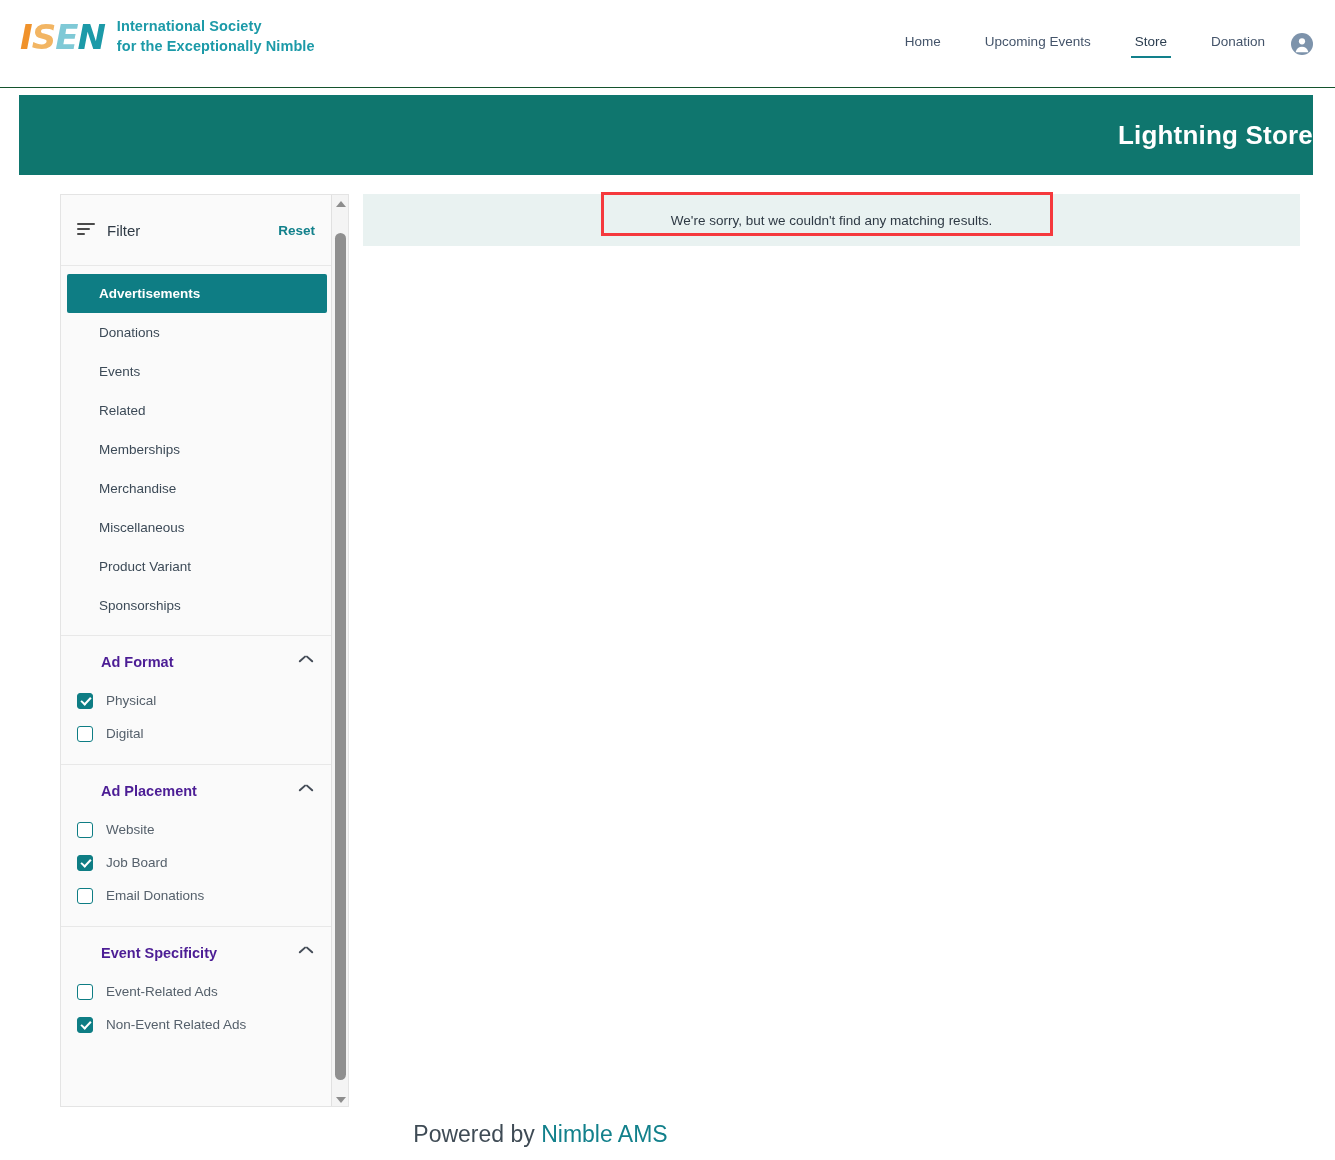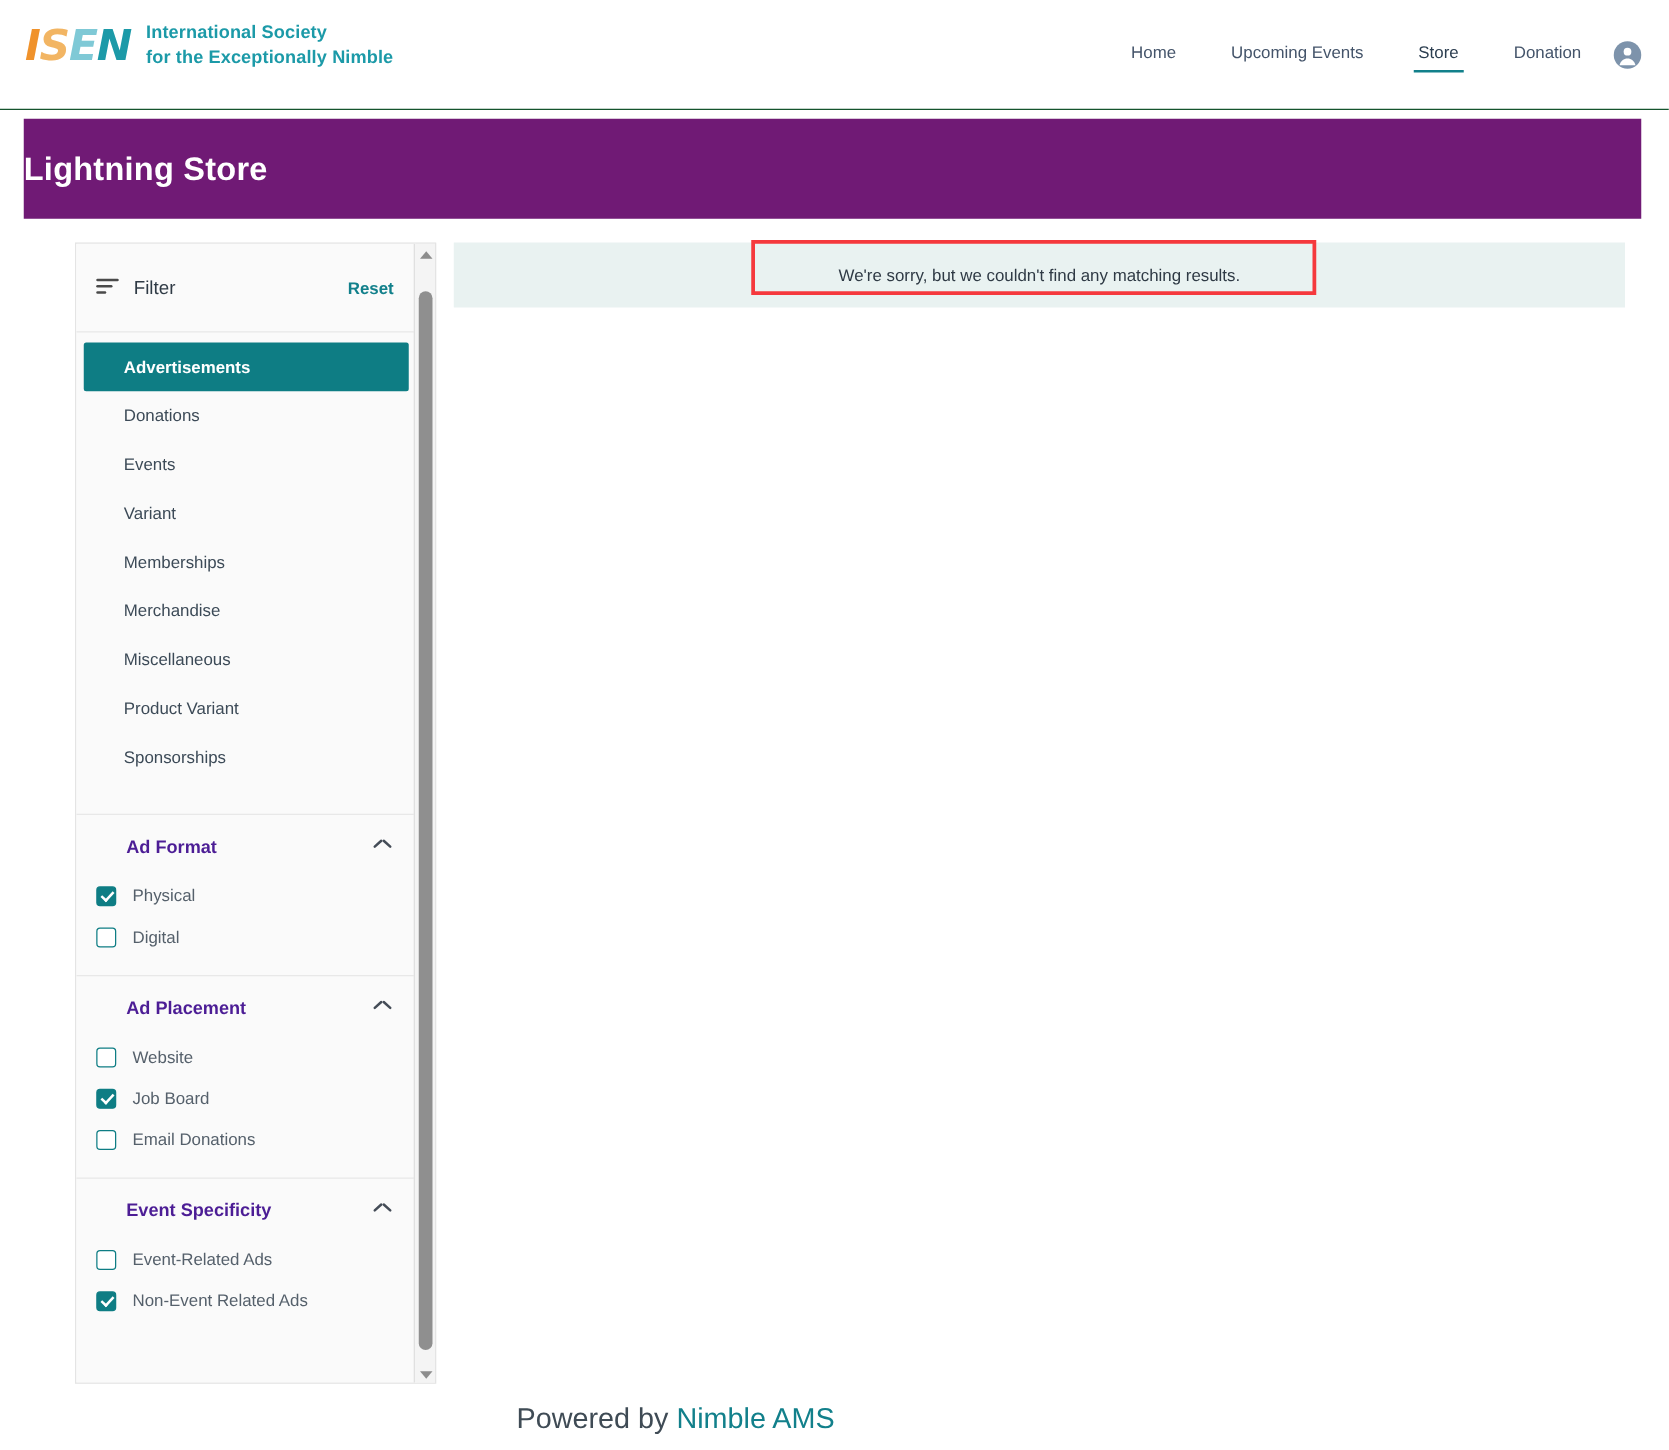--- a/index.html
+++ b/index.html
@@ -58,22 +58,22 @@
   }
   .avatar {
     position: absolute; right: 21px; top: 32px;
     width: 24px; height: 24px;
   }
 
   
   .banner {
     position: absolute; left: 19px; top: 95px;
     width: 1294px; height: 80px;
-    background: #701a75;
-    display: flex; align-items: center; justify-content: flex-start;
+    background: #0f766e;
+    display: flex; align-items: center; justify-content: flex-end;
   }
   .banner h1 {
     margin: 0; color: #ffffff;
     font-size: 26px; font-weight: bold;
     letter-spacing: .2px;
   }
 
   
   .content { position: absolute; left: 0; top: 175px; width: 1335px; height: 930px; }
 
@@ -104,21 +104,21 @@
   }
   .filter-icon span:nth-child(1) { width: 18px; }
   .filter-icon span:nth-child(2) { width: 13px; }
   .filter-icon span:nth-child(3) { width: 8px; }
   .filter-title { font-size: 15px; color: #2f3a45; flex: 1 1 auto; }
   .reset-link {
     font-size: 13.5px; color: #12808B; font-weight: bold;
     margin-right: 18px; cursor: pointer;
   }
 
-  .cat-list { padding: 8px 0 26px 0; border-bottom: 1px solid #e8e8e8; }
+  .cat-list { padding: 8px 0 10px 0; border-bottom: 1px solid #e8e8e8; }
   .cat-item {
     height: 39px; display: flex; align-items: center;
     padding-left: 38px;
     font-size: 13.5px; color: #3c4a57;
     cursor: pointer;
   }
   .cat-item.active {
     background: #0E7D84; color: #ffffff; font-weight: bold;
     margin: 0 6px 0 6px; padding-left: 32px;
     border-radius: 2px;
@@ -263,21 +263,21 @@
             <span></span>
         </div>
         <div class="filter-title">Filter</div>
         <div class="reset-link">Reset</div>
       </div>
 
       <div class="cat-list">
         <div class="cat-item active">Advertisements</div>
         <div class="cat-item">Donations</div>
         <div class="cat-item">Events</div>
-        <div class="cat-item">Variant</div>
+        <div class="cat-item">Related</div>
         <div class="cat-item">Memberships</div>
         <div class="cat-item">Merchandise</div>
         <div class="cat-item">Miscellaneous</div>
         <div class="cat-item">Product Variant</div>
         <div class="cat-item">Sponsorships</div>
       </div>
 
       <div class="facet">
         <div class="facet-head">
           <div class="facet-title">Ad Format</div>

